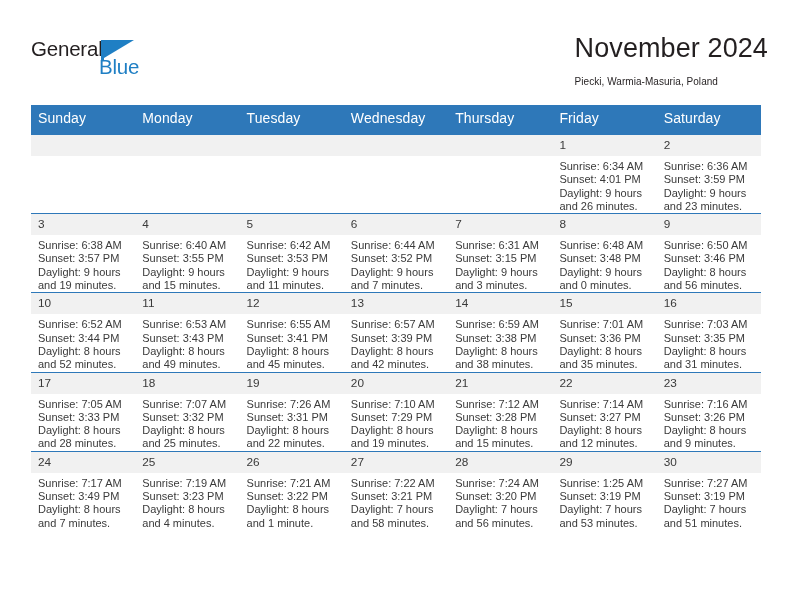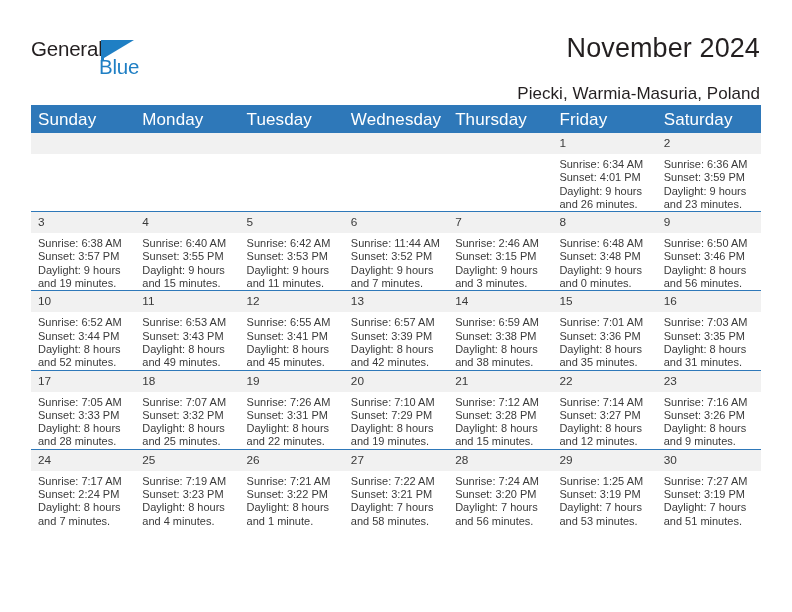--- a/index.html
+++ b/index.html
@@ -76,58 +76,57 @@
     left: 3px;
     top: 0;
     width: 0;
     height: 0;
     border-top: 18px solid #1f7fc4;
     border-right: 30px solid transparent;
   }
 
   .title-block {
     position: absolute;
-    right: 32px;
+    right: 24px;
     top: 32px;
-    text-align: right;
   }
   .month-title {
     font-size: 27px;
     font-weight: normal;
     color: #231f20;
     line-height: 33px;
     letter-spacing: 0.1px;
   }
   .location {
-    font-size: 17px;
+    font-size: 10px;
     color: #231f20;
     line-height: 20px;
-    margin-top: 19px;
+    margin-top: 7px;
     letter-spacing: 0.05px;
   }
 
   
   .calendar {
     position: absolute;
     left: 31px;
     top: 105px;
     width: 730px;
   }
   .cal-table {
     width: 730px;
     border-collapse: collapse;
     table-layout: fixed;
   }
   .cal-table th {
     background: #2e78b9;
     color: #ffffff;
-    font-size: 17px;
+    font-size: 14px;
     font-weight: normal;
     text-align: left;
-    padding: 5px 0 3px 7px;
+    padding: 5px 0 9px 7px;
     height: 11px;
     letter-spacing: 0.1px;
   }
   .cal-table td {
     vertical-align: top;
     padding: 0;
     border-top: 1.2px solid #2e78b9;
     height: 78px;
   }
   .cal-table tr.week-row:first-of-type td {
@@ -286,30 +285,30 @@
               <div class="details">
                 <div>Sunrise: 6:42 AM</div>
                 <div>Sunset: 3:53 PM</div>
                 <div>Daylight: 9 hours</div>
                 <div>and 11 minutes.</div>
               </div>
             </td>
             <td>
               <div class="daynum">6</div>
               <div class="details">
-                <div>Sunrise: 11:44 AM</div>
+                <div>Sunrise: 6:44 AM</div>
                 <div>Sunset: 3:52 PM</div>
                 <div>Daylight: 9 hours</div>
                 <div>and 7 minutes.</div>
               </div>
             </td>
             <td>
               <div class="daynum">7</div>
               <div class="details">
-                <div>Sunrise: 2:46 AM</div>
+                <div>Sunrise: 6:31 AM</div>
                 <div>Sunset: 3:15 PM</div>
                 <div>Daylight: 9 hours</div>
                 <div>and 3 minutes.</div>
               </div>
             </td>
             <td>
               <div class="daynum">8</div>
               <div class="details">
                 <div>Sunrise: 6:48 AM</div>
                 <div>Sunset: 3:48 PM</div>
@@ -455,21 +454,21 @@
                 <div>Daylight: 8 hours</div>
                 <div>and 9 minutes.</div>
               </div>
             </td>
           </tr>
           <tr class="week-row">
             <td>
               <div class="daynum">24</div>
               <div class="details">
                 <div>Sunrise: 7:17 AM</div>
-                <div>Sunset: 2:24 PM</div>
+                <div>Sunset: 3:49 PM</div>
                 <div>Daylight: 8 hours</div>
                 <div>and 7 minutes.</div>
               </div>
             </td>
             <td>
               <div class="daynum">25</div>
               <div class="details">
                 <div>Sunrise: 7:19 AM</div>
                 <div>Sunset: 3:23 PM</div>
                 <div>Daylight: 8 hours</div>

